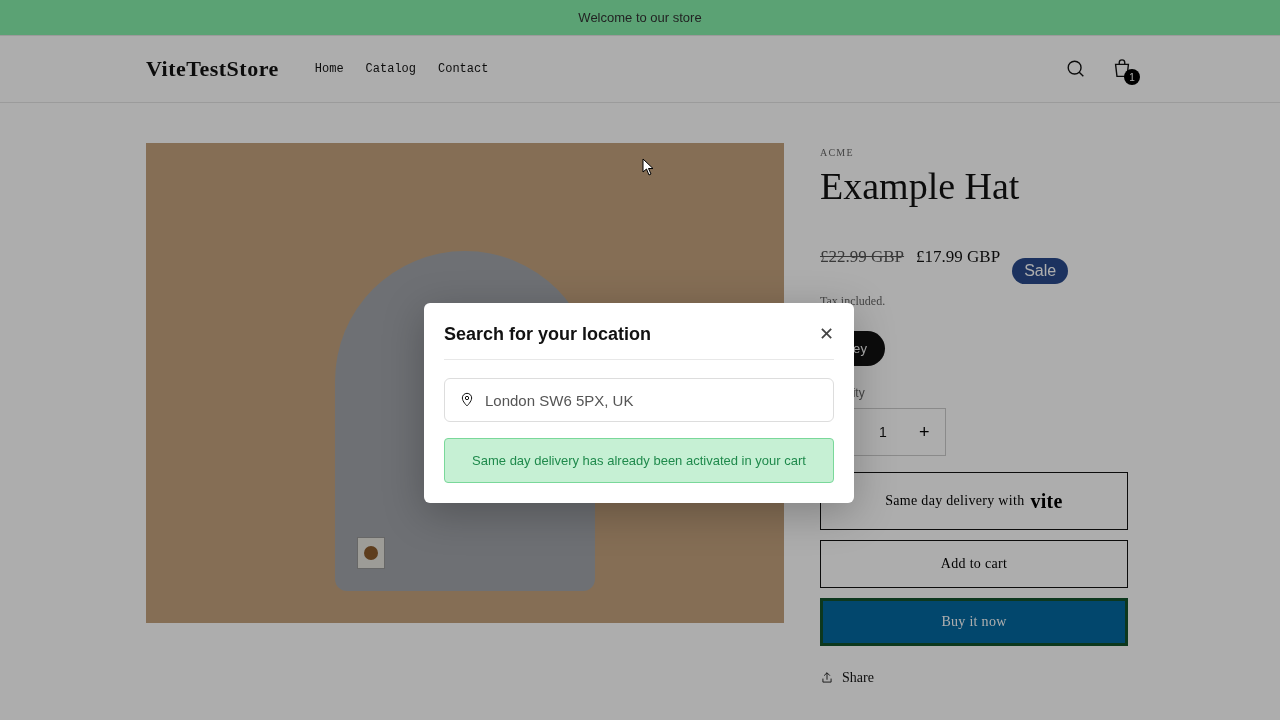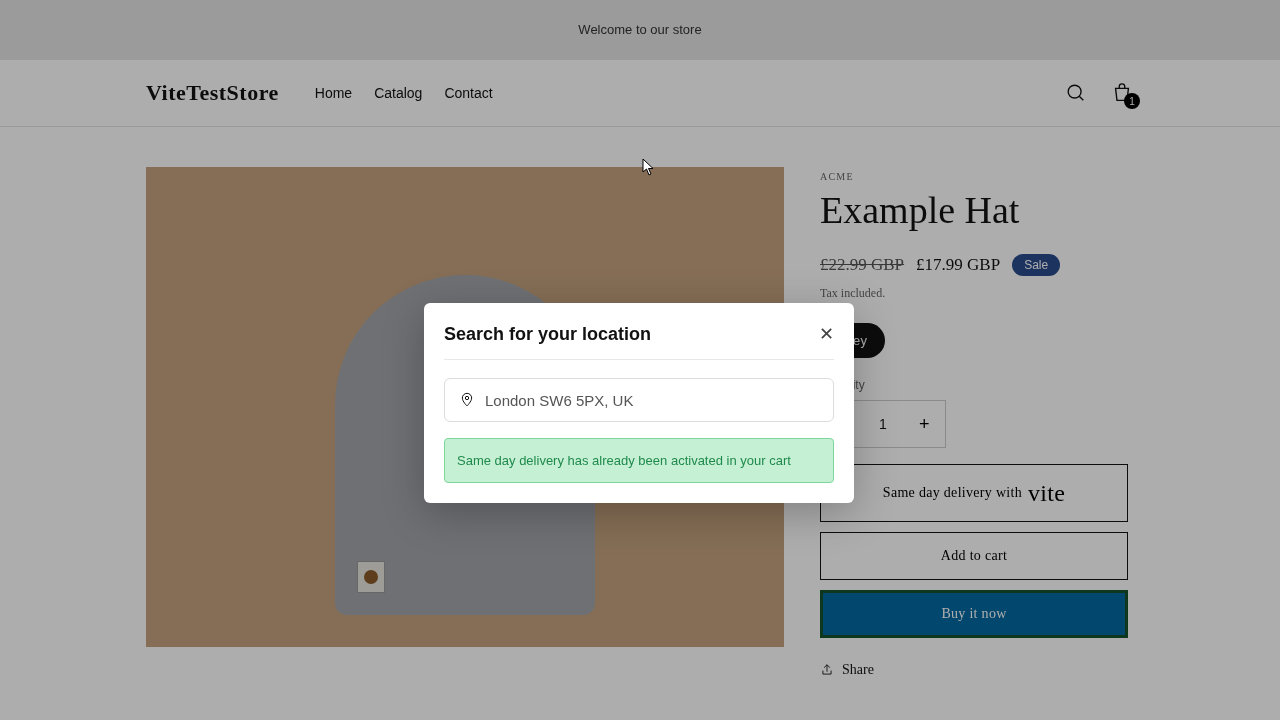--- a/index.html
+++ b/index.html
@@ -1,58 +1,58 @@
 <!DOCTYPE html>
 <html><head>
 <meta charset="utf-8">
 <style>
 * { box-sizing: border-box; margin: 0; padding: 0; }
 body { font-family: Arial, Helvetica, sans-serif; width: 1280px; height: 720px; overflow: hidden; position: relative; background: #fff; color: #121212; }
-.announcement { background: #e5e5e5; text-align: center; padding: 22px 0; font-size: 13px; border-bottom: 1px solid #e5e5e5; color: #333; }
+.announcement { background: #86efac; text-align: center; padding: 10px 0; font-size: 13px; border-bottom: 1px solid #e5e5e5; color: #333; }
 .header { display: flex; align-items: center; padding: 20px 146px; border-bottom: 1px solid #e5e5e5; }
 .logo { font-size: 22px; font-weight: 700; letter-spacing: 0.5px; margin-right: 36px; font-family: Georgia, serif; }
 .nav { display: flex; gap: 22px; }
-.nav a { font-size: 14px; color: #121212; text-decoration: none; font-family: Liberation Sans, sans-serif; }
+.nav a { font-size: 12px; color: #121212; text-decoration: none; font-family: Liberation Mono, monospace; }
 .header-right { margin-left: auto; display: flex; align-items: center; gap: 22px; }
 .icon-btn { background: none; border: none; cursor: pointer; position: relative; display: flex; align-items: center; justify-content: center; width: 24px; height: 24px; }
 .badge { position: absolute; bottom: -4px; right: -6px; background: #000; color: #fff; border-radius: 50%; width: 16px; height: 16px; font-size: 10px; display: flex; align-items: center; justify-content: center; }
 .main { display: flex; padding: 40px 146px 0; gap: 36px; }
 .image-wrap { width: 638px; height: 480px; background: #c4a37e; position: relative; flex-shrink: 0; overflow: hidden; }
 .hat { position: absolute; left: 50%; top: 58%; transform: translate(-50%, -50%); width: 260px; height: 340px; background: #a2a6ac; border-radius: 130px 130px 12px 12px; }
 .hat-label { position: absolute; bottom: 22px; left: 22px; width: 28px; height: 32px; background: #e8e6df; border: 1px solid #999; display: flex; align-items: center; justify-content: center; }
 .hat-label::after { content:""; width:14px; height:14px; background:#8b5a2b; border-radius:50%; }
 .details { flex: 1; padding-top: 4px; }
 .vendor { font-size: 10px; letter-spacing: 1.2px; color: #666; font-family: Georgia, serif; }
 .title { font-size: 38px; font-weight: 400; margin-top: 6px; font-family: Georgia, serif; }
 .price-row { display: flex; align-items: center; gap: 12px; margin-top: 22px; font-family: Georgia, serif; }
 .price-old { font-size: 17px; text-decoration: line-through; color: #555; }
 .price-new { font-size: 17px; }
-.sale { background: #2a4b8d; color: #fff; font-size: 12px; padding: 4px 12px; border-radius: 14px; font-family: Arial, sans-serif; }
+.sale { background: #2a4b8d; color: #fff; font-size: 16px; padding: 4px 12px; border-radius: 14px; font-family: Arial, sans-serif; margin-top: 28px; }
 .tax { font-size: 12px; color: #666; margin-top: 10px; font-family: Georgia, serif; }
 .variant { background: #121212; color: #fff; border-radius: 20px; padding: 10px 18px; display: inline-block; margin-top: 22px; font-size: 13px; letter-spacing: 0.3px; }
 .qty-label { font-size: 12px; color: #666; margin-top: 20px; }
 .qty { display: flex; border: 1px solid #ccc; width: 126px; margin-top: 8px; height: 48px; }
 .qty button { flex: 1; background: none; border: none; font-size: 18px; cursor: pointer; }
 .qty-val { flex: 1; display: flex; align-items: center; justify-content: center; font-size: 14px; }
 .btn-row { margin-top: 16px; }
 .btn { width: 308px; height: 48px; display: flex; align-items: center; justify-content: center; font-size: 14px; cursor: pointer; border: 1px solid #121212; background: #fff; margin-bottom: 10px; letter-spacing: 0.3px; }
 .btn.sameday { height: 58px; font-family: Georgia, serif; }
-.btn.sameday .vite { font-family: Georgia, serif; font-size: 24px; font-weight: normal; margin-left: 6px; }
+.btn.sameday .vite { font-family: Georgia, serif; font-size: 20px; font-weight: bold; margin-left: 6px; }
 .btn.buy { background: #0369a1; color: #fff; border: 3px solid #14532d; font-family: Georgia, serif; }
 .btn.add { font-family: Georgia, serif; }
 .share { display: inline-flex; align-items: center; gap: 8px; margin-top: 14px; font-size: 14px; cursor: pointer; font-family: Georgia, serif; }
 .overlay { position: absolute; inset: 0; background: rgba(0,0,0,0.32); }
 .cursor { position: absolute; left: 642px; top: 158px; width: 14px; height: 18px; z-index: 10; }
 .modal { position: absolute; left: 424px; top: 303px; width: 430px; background: #fff; border-radius: 6px; padding: 20px 20px 20px; box-shadow: 0 10px 40px rgba(0,0,0,0.25); z-index: 5; }
 .modal-head { display: flex; align-items: center; justify-content: space-between; padding-bottom: 14px; border-bottom: 1px solid #e8e8e8; }
 .modal-title { font-size: 18px; font-weight: 700; }
 .close { background: none; border: none; font-size: 18px; cursor: pointer; color: #444; }
 .search-box { display: flex; align-items: center; gap: 10px; border: 1px solid #ddd; border-radius: 6px; padding: 12px 14px; margin-top: 18px; }
 .search-box input { border: none; outline: none; flex: 1; font-size: 15px; color: #555; }
-.alert { margin-top: 16px; background: #c6f0d4; border: 1px solid #7ad89a; color: #1f8a4c; padding: 14px 12px; border-radius: 4px; font-size: 13px; }
+.alert { margin-top: 16px; background: #c6f0d4; border: 1px solid #7ad89a; color: #1f8a4c; padding: 14px 12px; border-radius: 4px; font-size: 13px; text-align: center; }
 svg { display: block; }
 </style>
 </head>
 <body>
 
 <div class="announcement">Welcome to our store</div>
 
 <div class="header">
   <div class="logo">ViteTestStore</div>
   <nav class="nav">

